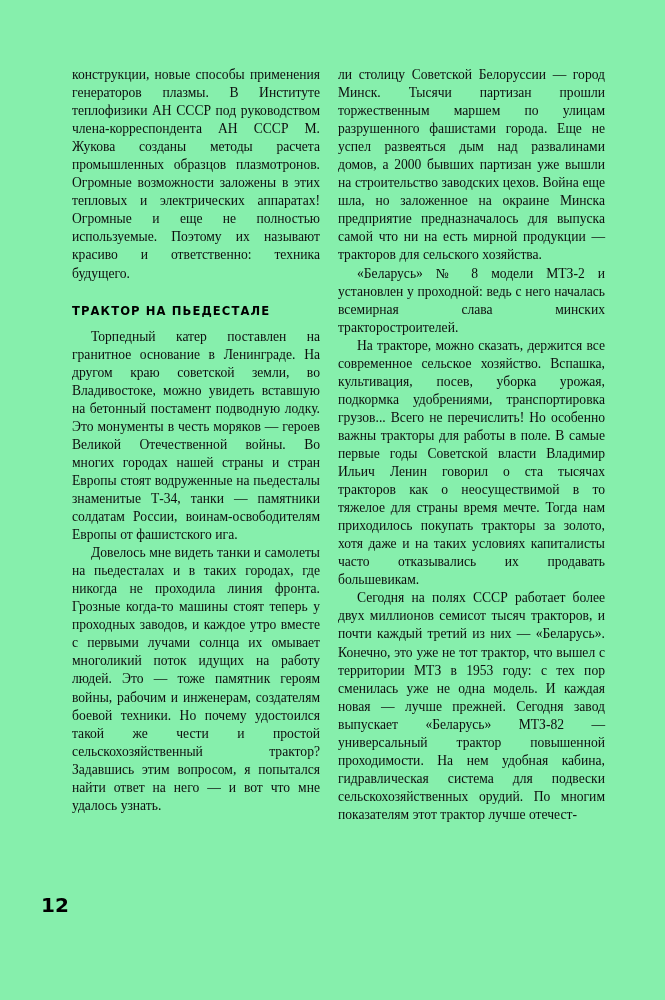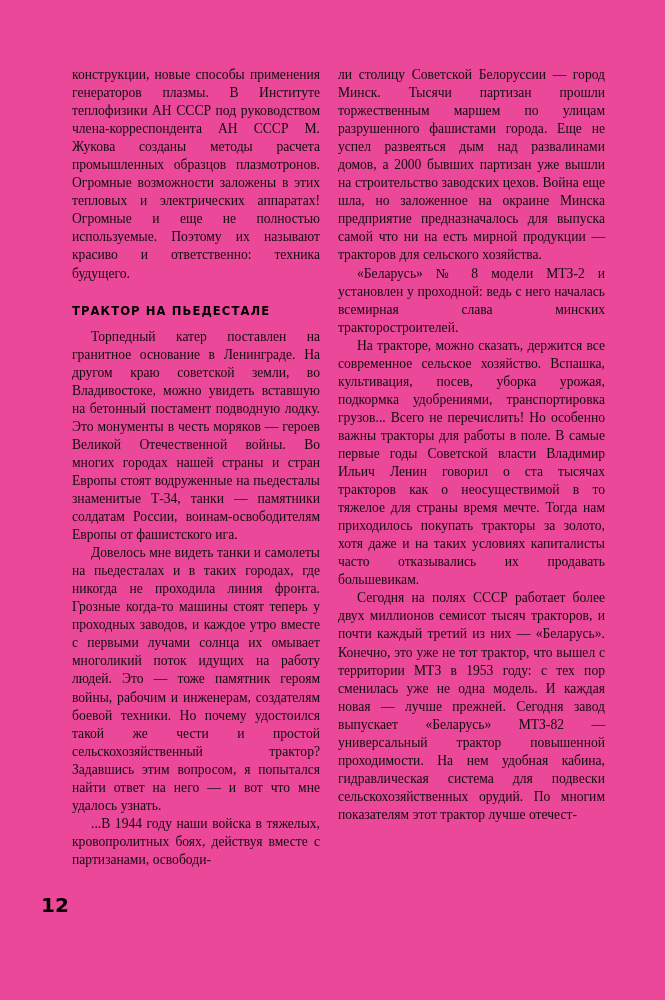--- a/index.html
+++ b/index.html
@@ -5,21 +5,21 @@
 <style>
   html, body {
     margin: 0;
     padding: 0;
     background: #ffffff;
   }
   .page {
     position: relative;
     width: 665px;
     height: 1000px;
-    background: #ec4899;
+    background: #86efac;
     overflow: hidden;
     font-family: "Liberation Serif", "DejaVu Serif", serif;
     color: #0d0d0d;
   }
   .columns {
     position: absolute;
     top: 66px;
     left: 72px;
     width: 533px;
     height: 860px;
@@ -82,21 +82,20 @@
     <div class="col left">
       <p class="body cont">конструкции, новые способы применения генераторов плазмы. В Институте теплофизики АН СССР под руководством члена-корреспондента АН СССР М. Жукова созданы методы расчета промышленных образцов плазмотронов. Огромные возможности заложены в этих тепловых и электрических аппаратах! Огромные и еще не полностью используемые. Поэтому их называют красиво и ответственно: техника будущего.</p>
 
       <h2 class="section-heading">ТРАКТОР НА ПЬЕДЕСТАЛЕ</h2>
 
 
       <p class="body">Торпедный катер поставлен на гранитное основание в Ленинграде. На другом краю советской земли, во Владивостоке, можно увидеть вставшую на бетонный постамент подводную лодку. Это монументы в честь моряков — героев Великой Отечественной войны. Во многих городах нашей страны и стран Европы стоят водруженные на пьедесталы знаменитые Т-34, танки — памятники солдатам России, воинам-освободителям Европы от фашистского ига.</p>
 
       <p class="body">Довелось мне видеть танки и самолеты на пьедесталах и в таких городах, где никогда не проходила линия фронта. Грозные когда-то машины стоят теперь у проходных заводов, и каждое утро вместе с первыми лучами солнца их омывает многоликий поток идущих на работу людей. Это — тоже памятник героям войны, рабочим и инженерам, создателям боевой техники. Но почему удостоился такой же чести и простой сельскохозяйственный трактор? Задавшись этим вопросом, я попытался найти ответ на него — и вот что мне удалось узнать.</p>
 
-      <p class="body">...В 1944 году наши войска в тяжелых, кровопролитных боях, действуя вместе с партизанами, освободи-</p>
     </div>
 
     <div class="col right">
       <p class="body cont">ли столицу Советской Белоруссии — город Минск. Тысячи партизан прошли торжественным маршем по улицам разрушенного фашистами города. Еще не успел развеяться дым над развалинами домов, а 2000 бывших партизан уже вышли на строительство заводских цехов. Война еще шла, но заложенное на окраине Минска предприятие предназначалось для выпуска самой что ни на есть мирной продукции — тракторов для сельского хозяйства.</p>
 
 
       <p class="body">«Беларусь» № 8 модели МТЗ-2 и установлен у проходной: ведь с него началась всемирная слава минских тракторостроителей.</p>
 
       <p class="body">На тракторе, можно сказать, держится все современное сельское хозяйство. Вспашка, культивация, посев, уборка урожая, подкормка удобрениями, транспортировка грузов... Всего не перечислить! Но особенно важны тракторы для работы в поле. В самые первые годы Советской власти Владимир Ильич Ленин говорил о ста тысячах тракторов как о неосуществимой в то тяжелое для страны время мечте. Тогда нам приходилось покупать тракторы за золото, хотя даже и на таких условиях капиталисты часто отказывались их продавать большевикам.</p>
 

